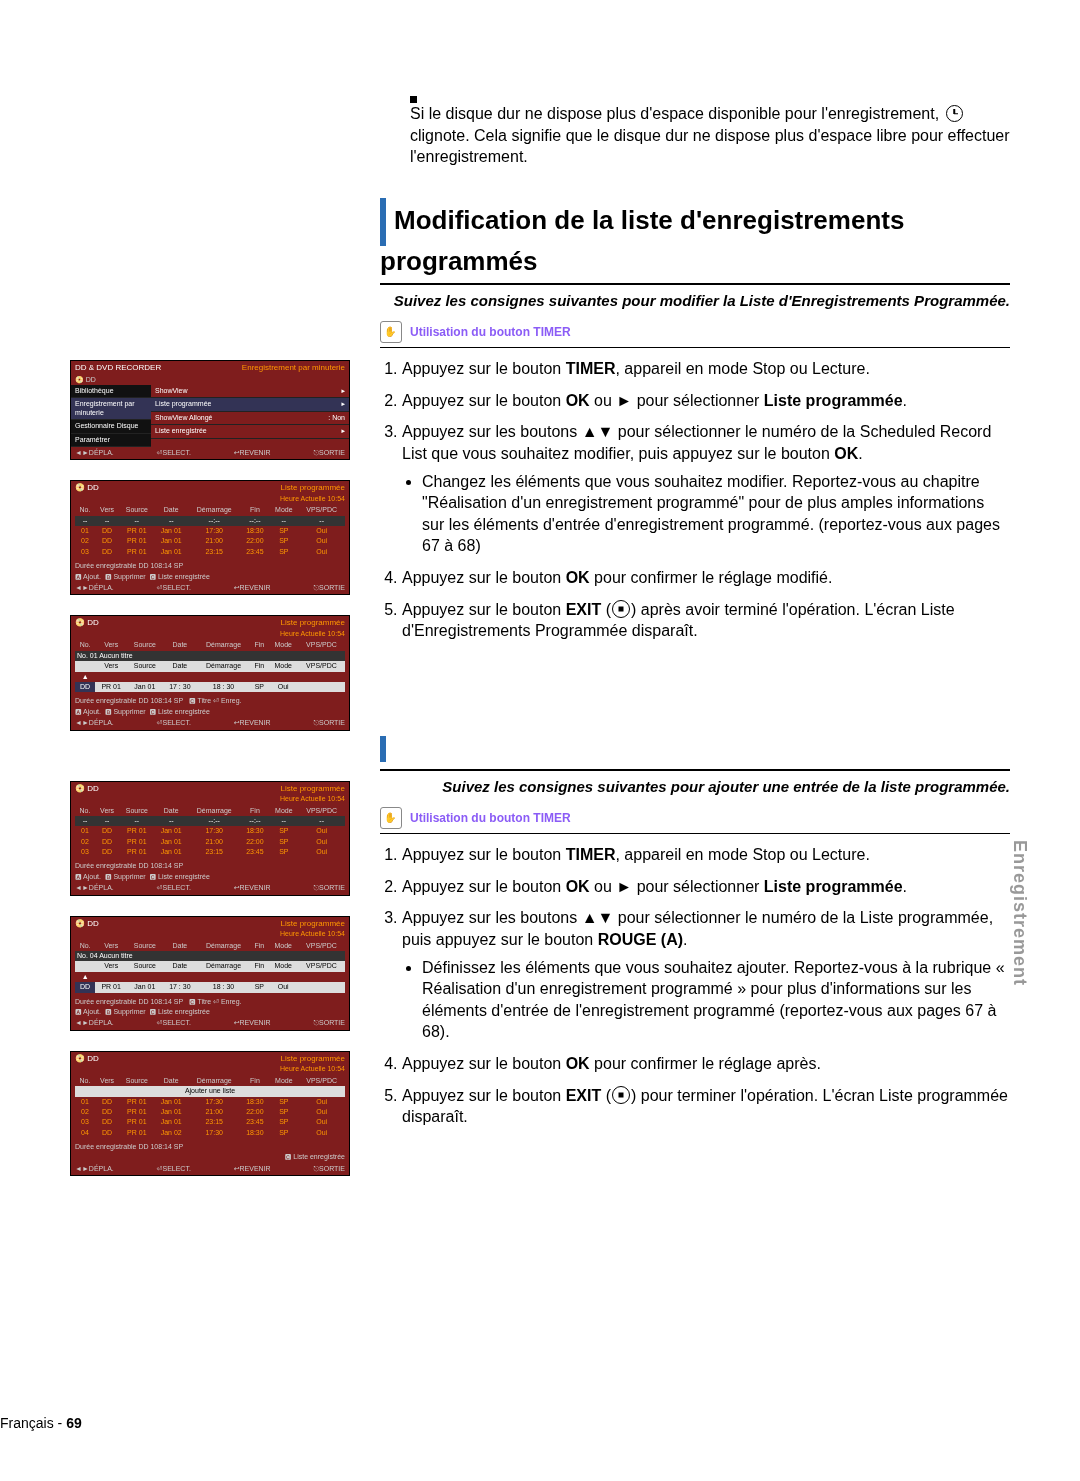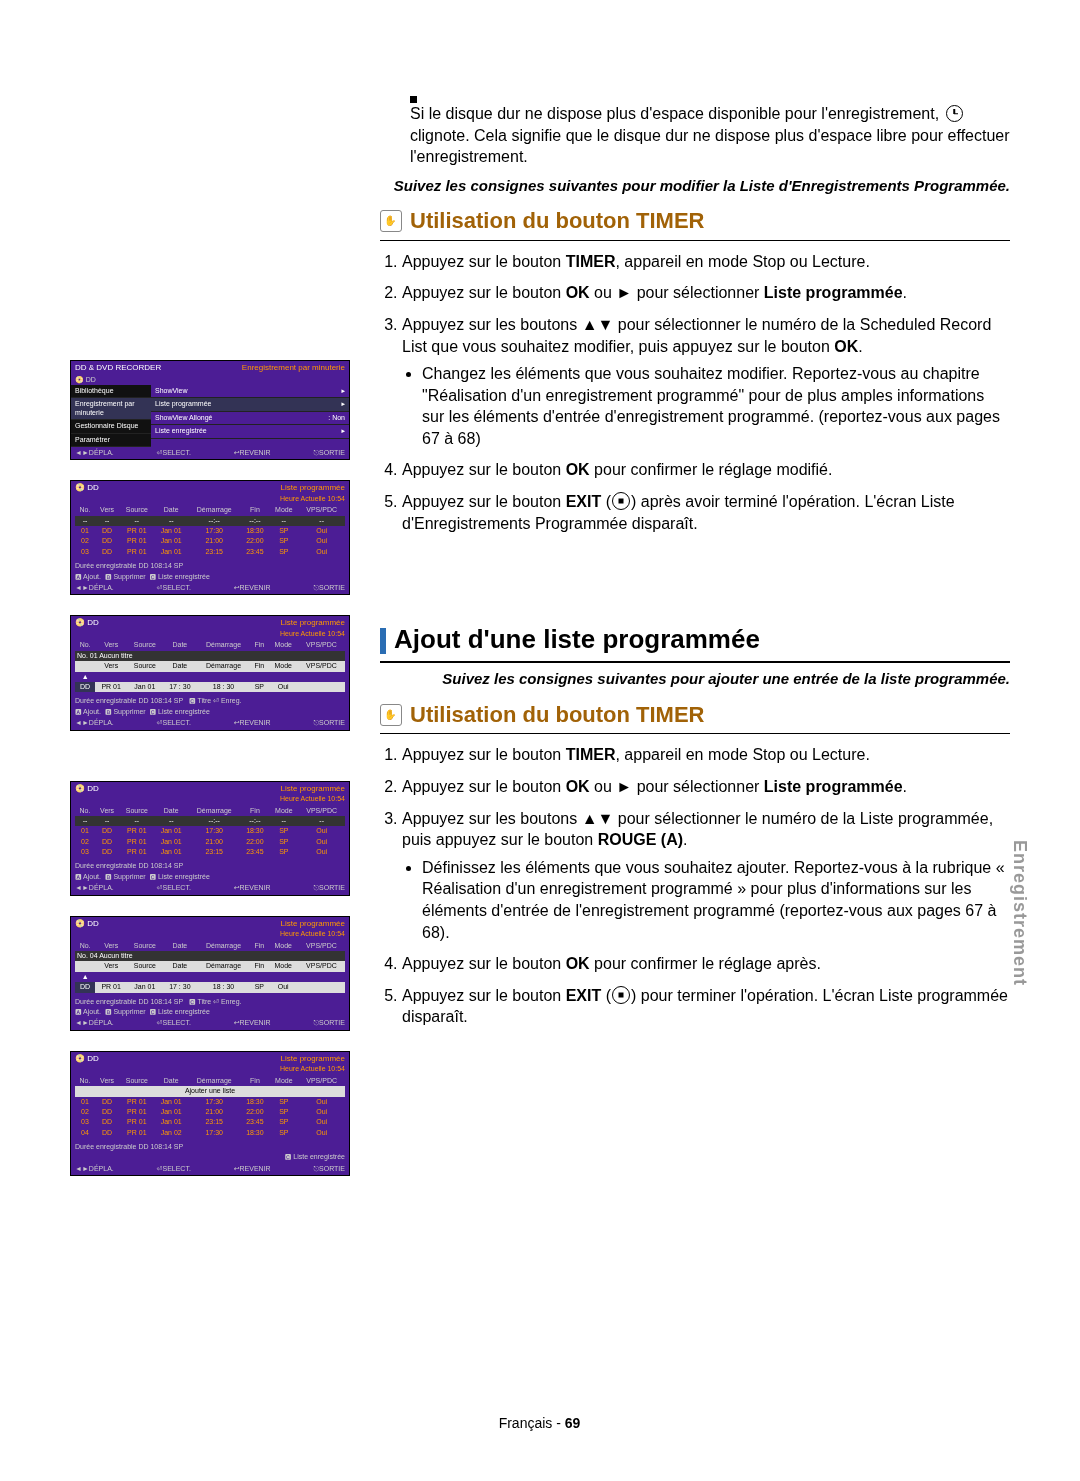--- a/index.html
+++ b/index.html
@@ -36,21 +36,21 @@
     right: 50px;
     top: 840px;
     writing-mode: vertical-rl;
     font-size: 18px;
     color: #999;
     font-weight: bold;
     letter-spacing: 1px;
   }
   
   .mock {
-    background: #4c1d95;
+    background: #7f1d1d;
     color: #fff;
     font-size: 8px;
     margin-bottom: 20px;
     border: 1px solid #000;
     line-height: 1.2;
   }
   .mock .titlebar {
     display: flex;
     justify-content: space-between;
     color: #ff9900;
@@ -157,41 +157,40 @@
     border: 1.5px solid #888;
     border-radius: 3px;
     margin-right: 8px;
     position: relative;
     color:#888;
     font-size:10px;
     text-align:center;
     line-height:20px;
   }
   .sub-head .t {
-    color: #a16207;
+    color: #8b5cf6;
     font-weight: bold;
-    font-size: 22px;
+    font-size: 12px;
   }
   ol.steps {
     margin: 6px 0 20px 0;
     padding-left: 22px;
   }
   ol.steps > li {
     margin-bottom: 10px;
   }
   ol.steps ul {
     list-style: disc;
     padding-left: 20px;
     margin-top: 6px;
   }
   .footer-page {
     position: absolute;
     bottom: 50px;
     left: 0; right: 1px;
-    text-align: center;
     font-size: 14px;
   }
   b { font-weight: bold; }
   .exit-icon {
     display:inline-block; width:16px; height:16px;
     border:1.5px solid #000; border-radius:50%;
     vertical-align:-3px; position:relative; margin:0 1px;
   }
   .exit-icon::before {
     content:""; position:absolute; left:50%; top:50%;
@@ -602,20 +601,21 @@
 
     </div>
 
     <div class="right-col">
 
       <div class="bullet-note">
         <span class="sq"></span>
         <div>Si le disque dur ne dispose plus d'espace disponible pour l'enregistrement, <span class="clock"></span> clignote. Cela signifie que le disque dur ne dispose plus d'espace libre pour effectuer l'enregistrement.</div>
       </div>
 
+      <h2 class="section"><span class="bar"></span><span>Modification de la liste d'enregistrements programmés</span></h2>
       <div class="intro-italic">Suivez les consignes suivantes pour modifier la Liste d'Enregistrements Programmée.</div>
 
       <div class="sub-head">
         <span class="icon">✋</span>
         <span class="t">Utilisation du bouton TIMER</span>
       </div>
 
       <ol class="steps">
         <li><span>Appuyez sur le bouton </span><b>TIMER</b><span>, appareil en mode Stop ou Lecture.</span></li>
         <li><span>Appuyez sur le bouton </span><b>OK</b><span> ou ► pour sélectionner </span><b>Liste programmée</b><span>.</span></li>
@@ -623,21 +623,21 @@
           <ul>
               <li>Changez les éléments que vous souhaitez modifier. Reportez-vous au chapitre "Réalisation d'un enregistrement programmé" pour de plus amples informations sur les éléments d'entrée d'enregistrement programmé. (reportez-vous aux pages 67 à 68)</li>
             </ul>
         </li>
         <li><span>Appuyez sur le bouton </span><b>OK</b><span> pour confirmer le réglage modifié.</span></li>
         <li><span>Appuyez sur le bouton </span><b>EXIT</b> (<span class="exit-icon"></span>) <span> après avoir terminé l'opération. L'écran Liste d'Enregistrements Programmée disparaît.</span></li>
       </ol>
 
       <div style="height:40px"></div>
 
-      <h2 class="section single"><span class="bar"></span><span>Ajout d'une liste programmée</span></h2>
+      <h2 class="section single"><span class="bar"></span></h2>
       <div class="intro-italic">Suivez les consignes suivantes pour ajouter une entrée de la liste programmée.</div>
 
       <div class="sub-head">
         <span class="icon">✋</span>
         <span class="t">Utilisation du bouton TIMER</span>
       </div>
 
       <ol class="steps">
         <li><span>Appuyez sur le bouton </span><b>TIMER</b><span>, appareil en mode Stop ou Lecture.</span></li>
         <li><span>Appuyez sur le bouton </span><b>OK</b><span> ou ► pour sélectionner </span><b>Liste programmée</b><span>.</span></li>

